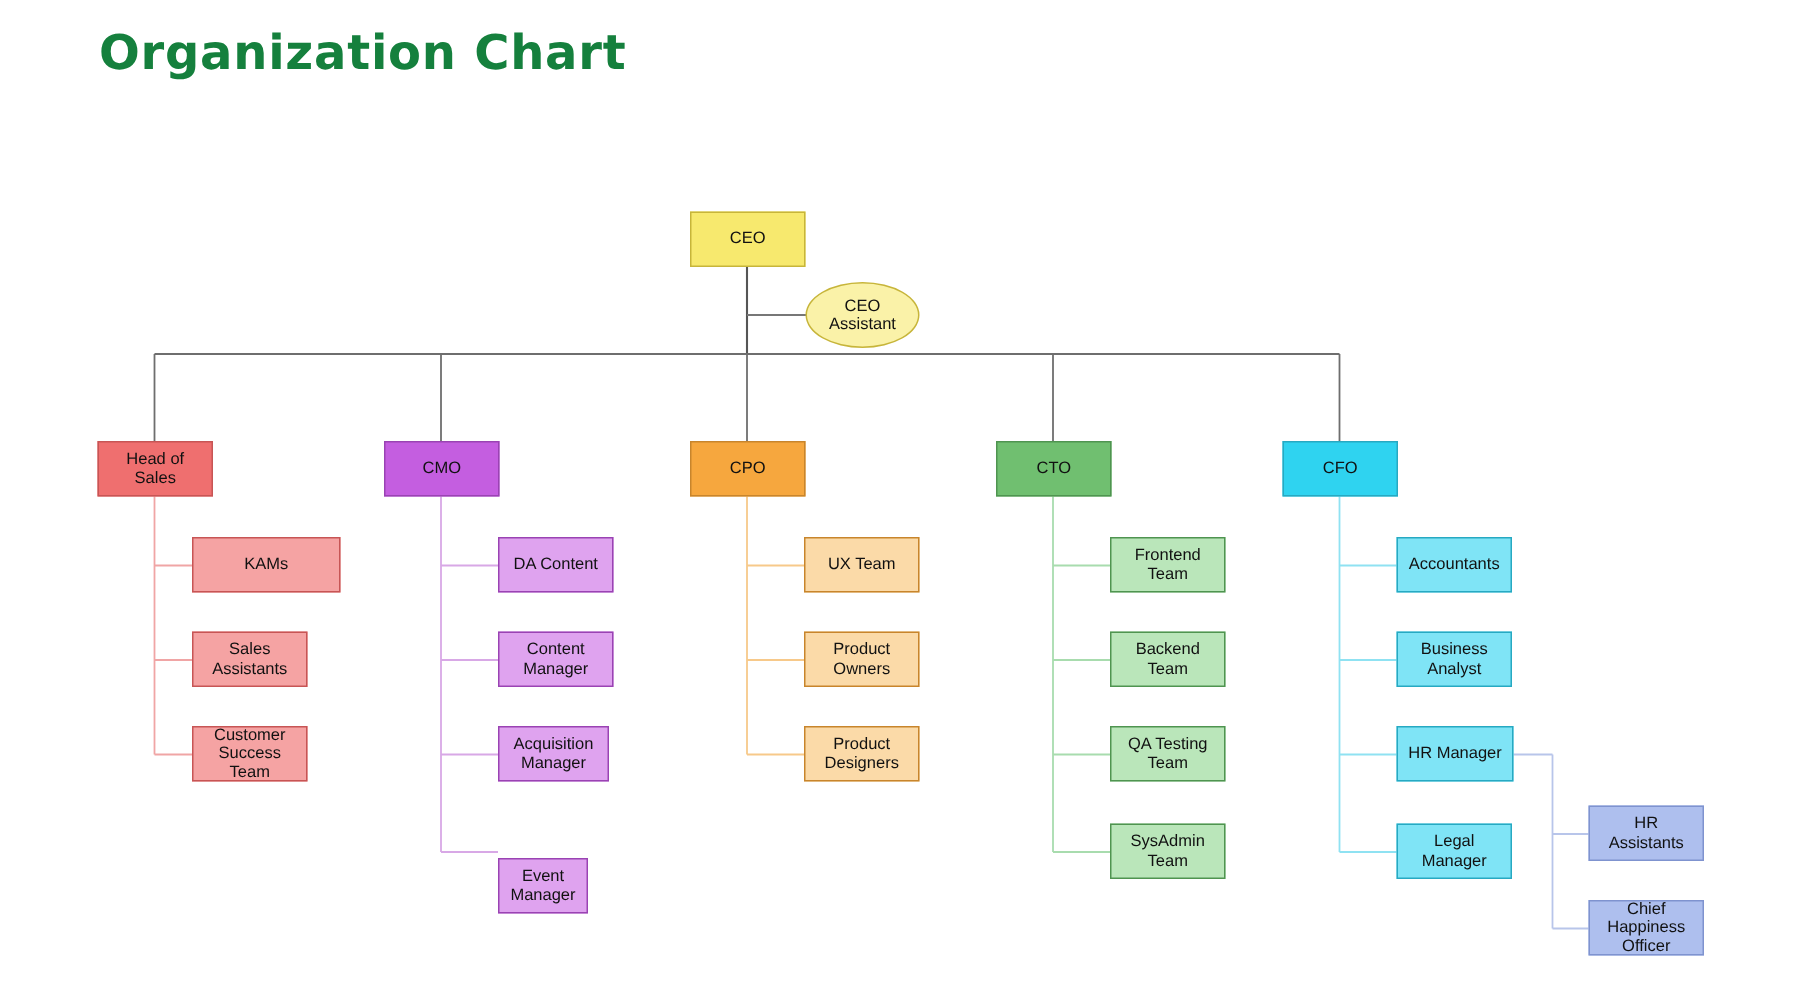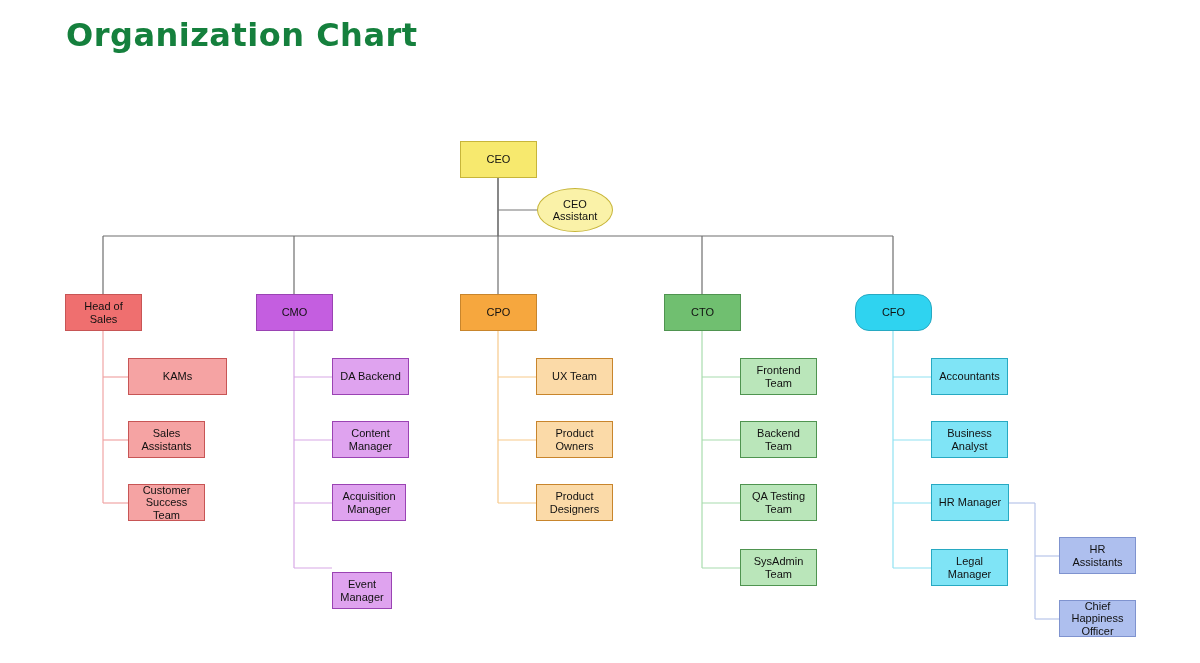--- a/index.html
+++ b/index.html
@@ -151,39 +151,39 @@
   </div>
 
   <div class="node" style="left:460px; top:294px; width:77px; height:37px; background:#f6a73e; border-color:#c8852c;">
     <span class="label">CPO</span>
   </div>
 
   <div class="node" style="left:664px; top:294px; width:77px; height:37px; background:#70bf70; border-color:#4f9450;">
     <span class="label">CTO</span>
   </div>
 
-  <div class="node" style="left:855px; top:294px; width:77px; height:37px; background:#2fd3f0; border-color:#27a9c2;border-radius:14px;">
+  <div class="node" style="left:855px; top:294px; width:77px; height:37px; background:#2fd3f0; border-color:#27a9c2;">
     <span class="label">CFO</span>
   </div>
 
   <div class="node" style="left:128px; top:358px; width:99px; height:37px; background:#f5a3a3; border-color:#c75555;">
     <span class="label">KAMs</span>
   </div>
   <div class="node" style="left:128px; top:421px; width:77px; height:37px; background:#f5a3a3; border-color:#c75555;">
     <span class="label">Sales
 Assistants</span>
   </div>
   <div class="node" style="left:128px; top:484px; width:77px; height:37px; background:#f5a3a3; border-color:#c75555;">
     <span class="label">Customer
 Success
 Team</span>
   </div>
 
   <div class="node" style="left:332px; top:358px; width:77px; height:37px; background:#dfa3ef; border-color:#9a43b3;">
-    <span class="label">DA Backend</span>
+    <span class="label">DA Content</span>
   </div>
   <div class="node" style="left:332px; top:421px; width:77px; height:37px; background:#dfa3ef; border-color:#9a43b3;">
     <span class="label">Content
 Manager</span>
   </div>
   <div class="node" style="left:332px; top:484px; width:74px; height:37px; background:#dfa3ef; border-color:#9a43b3;">
     <span class="label">Acquisition
 Manager</span>
   </div>
   <div class="node" style="left:332px; top:572px; width:60px; height:37px; background:#dfa3ef; border-color:#9a43b3;">

